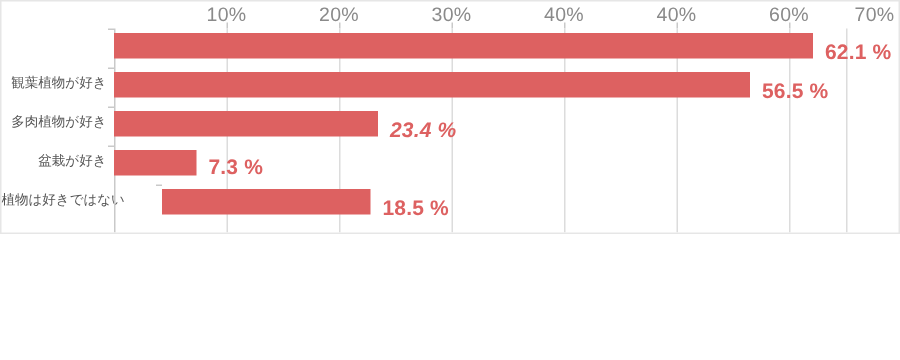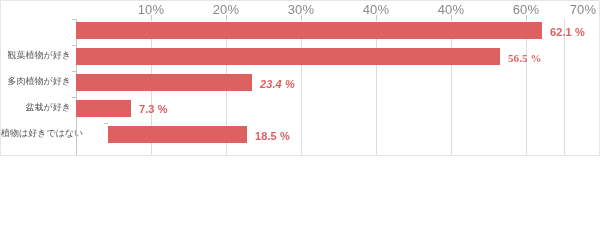--- a/index.html
+++ b/index.html
@@ -74,21 +74,21 @@
     white-space: nowrap;
   }
   .bar {
     position: absolute;
     left: 0;
     height: 17px;
     background: #dd6161;
   }
   .bar-value {
     position: absolute;
-    font-size: 11px;
+    font-size: 14px;
     font-weight: bold;
     color: #dd6161;
     white-space: nowrap;
     letter-spacing: 0.1px;
   }
   .y-tick {
     position: absolute;
     left: -4px;
     width: 4px;
     height: 1px;
@@ -130,21 +130,21 @@
     <div class="gridline" style="left:375px;"></div>
     <div class="gridline" style="left:450px;"></div>
     <div class="gridline" style="left:488px;"></div>
 
     <div class="row" style="top:0px;">
       <div class="y-tick"></div>
       <div class="bar" style="top:3px; width:466px;"></div>
       <div class="bar-value" style="left:474px; top:7px;">62.1 %</div>
     </div>
 
-    <div class="row" style="top:26px;font-family:Liberation Serif, serif;">
+    <div class="row" style="top:26px;">
       <div class="y-tick"></div>
       <div class="bar" style="top:3px; width:424px;"></div>
       <div class="bar-value" style="left:432px; top:7px;">56.5 %</div>
     </div>
 
     <div class="row" style="top:52px;font-style:italic;">
       <div class="y-tick"></div>
       <div class="bar" style="top:3px; width:176px;"></div>
       <div class="bar-value" style="left:184px; top:7px;">23.4 %</div>
     </div>

